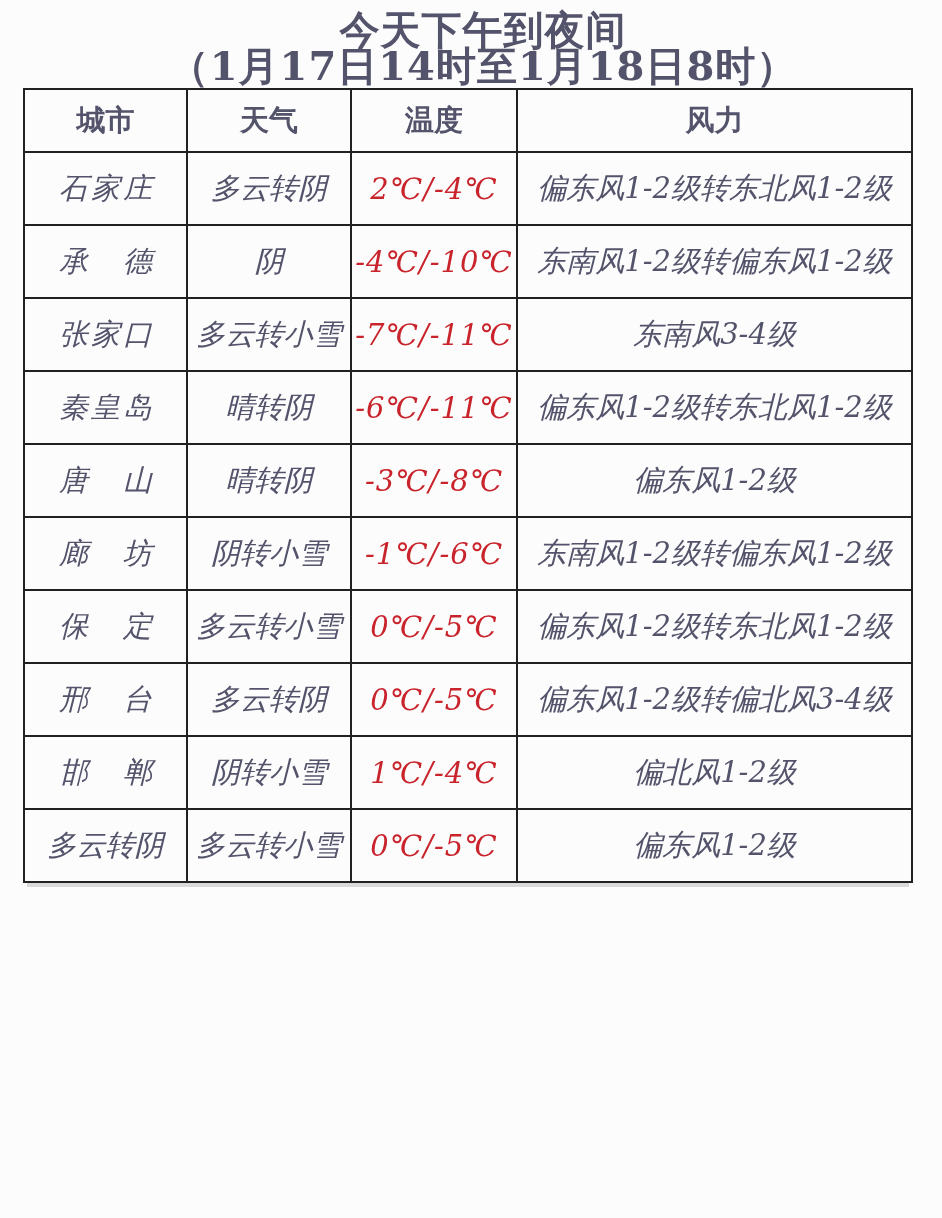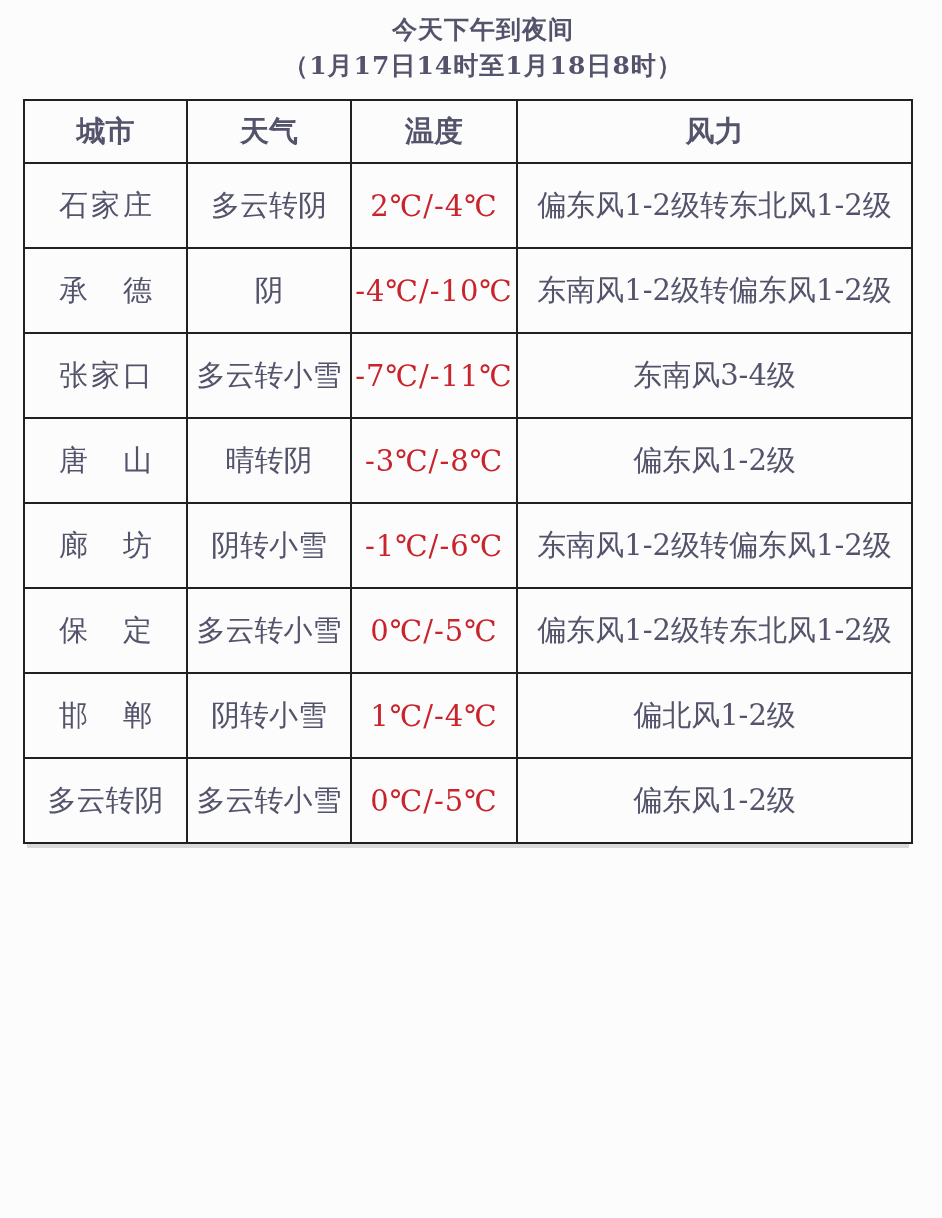--- a/index.html
+++ b/index.html
@@ -18,51 +18,51 @@
     position: relative;
     width: 942px;
     height: 1218px;
     background: var(--bg-color);
     overflow: hidden;
   }
   .title-block {
     padding-top: 12px;
     text-align: center;
     font-weight: bold;
-    font-size: 25px;
+    font-size: 40px;
     line-height: 36px;
     color: var(--text-color);
     letter-spacing: 1px;
     padding-left: 24px;
   }
   table.weather-table {
     table-layout: fixed;
     border-collapse: collapse;
     width: 888px;
     margin-left: 23px;
-    margin-top: 15px;
+    margin-top: 4px;
     background: var(--bg-color);
     box-shadow: 0 8px 0 -4px #d9d9d9;
   }
   col.c-city    { width: 163px; }
   col.c-weather { width: 164px; }
   col.c-temp    { width: 166px; }
   col.c-wind    { width: 395px; }
   th, td {
     border: 2px solid var(--border-color);
     text-align: center;
     vertical-align: middle;
     font-size: 29px;
     color: var(--text-color);
     font-weight: normal;
     overflow: hidden;
     white-space: nowrap;
   }
   thead th { height: 63px; font-weight: bold; }
-  tbody td { height: 85px; }
+  tbody td { height: 73px; font-style: italic; }
   td.cell-temp {
     color: var(--temp-color);
     letter-spacing: 1px;
   }
   .city-name {
     display: inline-block;
     min-width: 3.2em;
     text-align: justify;
     text-align-last: justify;
   }
@@ -106,20 +106,26 @@
     <td class="cell-wind">东南风1-2级转偏东风1-2级</td>
   </tr>
 
   <tr>
     <td class="cell-city"><span class="city-name">张家口</span></td>
     <td class="cell-weather">多云转小雪</td>
     <td class="cell-temp">-7℃/-11℃</td>
     <td class="cell-wind">东南风3-4级</td>
   </tr>
 
+  <tr>
+    <td class="cell-city"><span class="city-name">秦皇岛</span></td>
+    <td class="cell-weather">晴转阴</td>
+    <td class="cell-temp">-6℃/-11℃</td>
+    <td class="cell-wind">偏东风1-2级转东北风1-2级</td>
+  </tr>
 
   <tr>
     <td class="cell-city"><span class="city-name">唐山</span></td>
     <td class="cell-weather">晴转阴</td>
     <td class="cell-temp">-3℃/-8℃</td>
     <td class="cell-wind">偏东风1-2级</td>
   </tr>
 
   <tr>
     <td class="cell-city"><span class="city-name">廊坊</span></td>
@@ -130,20 +136,26 @@
 
   <tr>
     <td class="cell-city"><span class="city-name">保定</span></td>
     <td class="cell-weather">多云转小雪</td>
     <td class="cell-temp">0℃/-5℃</td>
     <td class="cell-wind">偏东风1-2级转东北风1-2级</td>
   </tr>
 
 
 
+  <tr>
+    <td class="cell-city"><span class="city-name">邢台</span></td>
+    <td class="cell-weather">多云转阴</td>
+    <td class="cell-temp">0℃/-5℃</td>
+    <td class="cell-wind">偏东风1-2级转偏北风3-4级</td>
+  </tr>
 
   <tr>
     <td class="cell-city"><span class="city-name">邯郸</span></td>
     <td class="cell-weather">阴转小雪</td>
     <td class="cell-temp">1℃/-4℃</td>
     <td class="cell-wind">偏北风1-2级</td>
   </tr>
 
 
 

